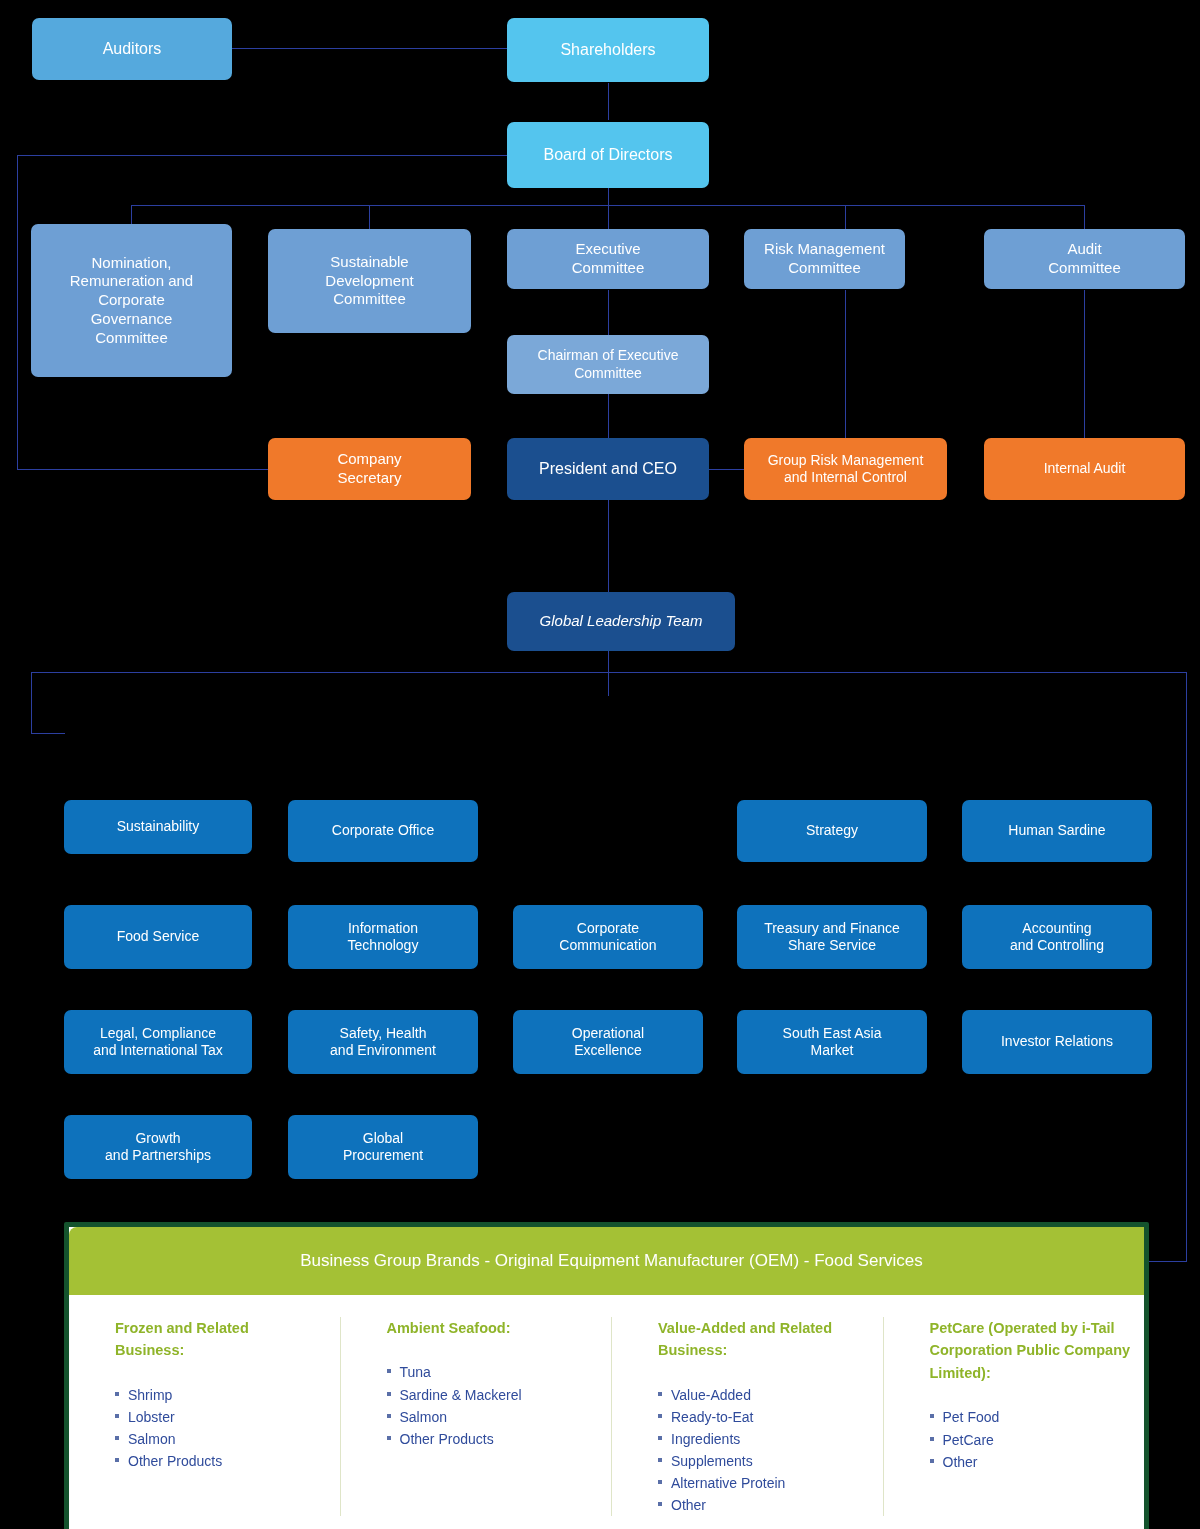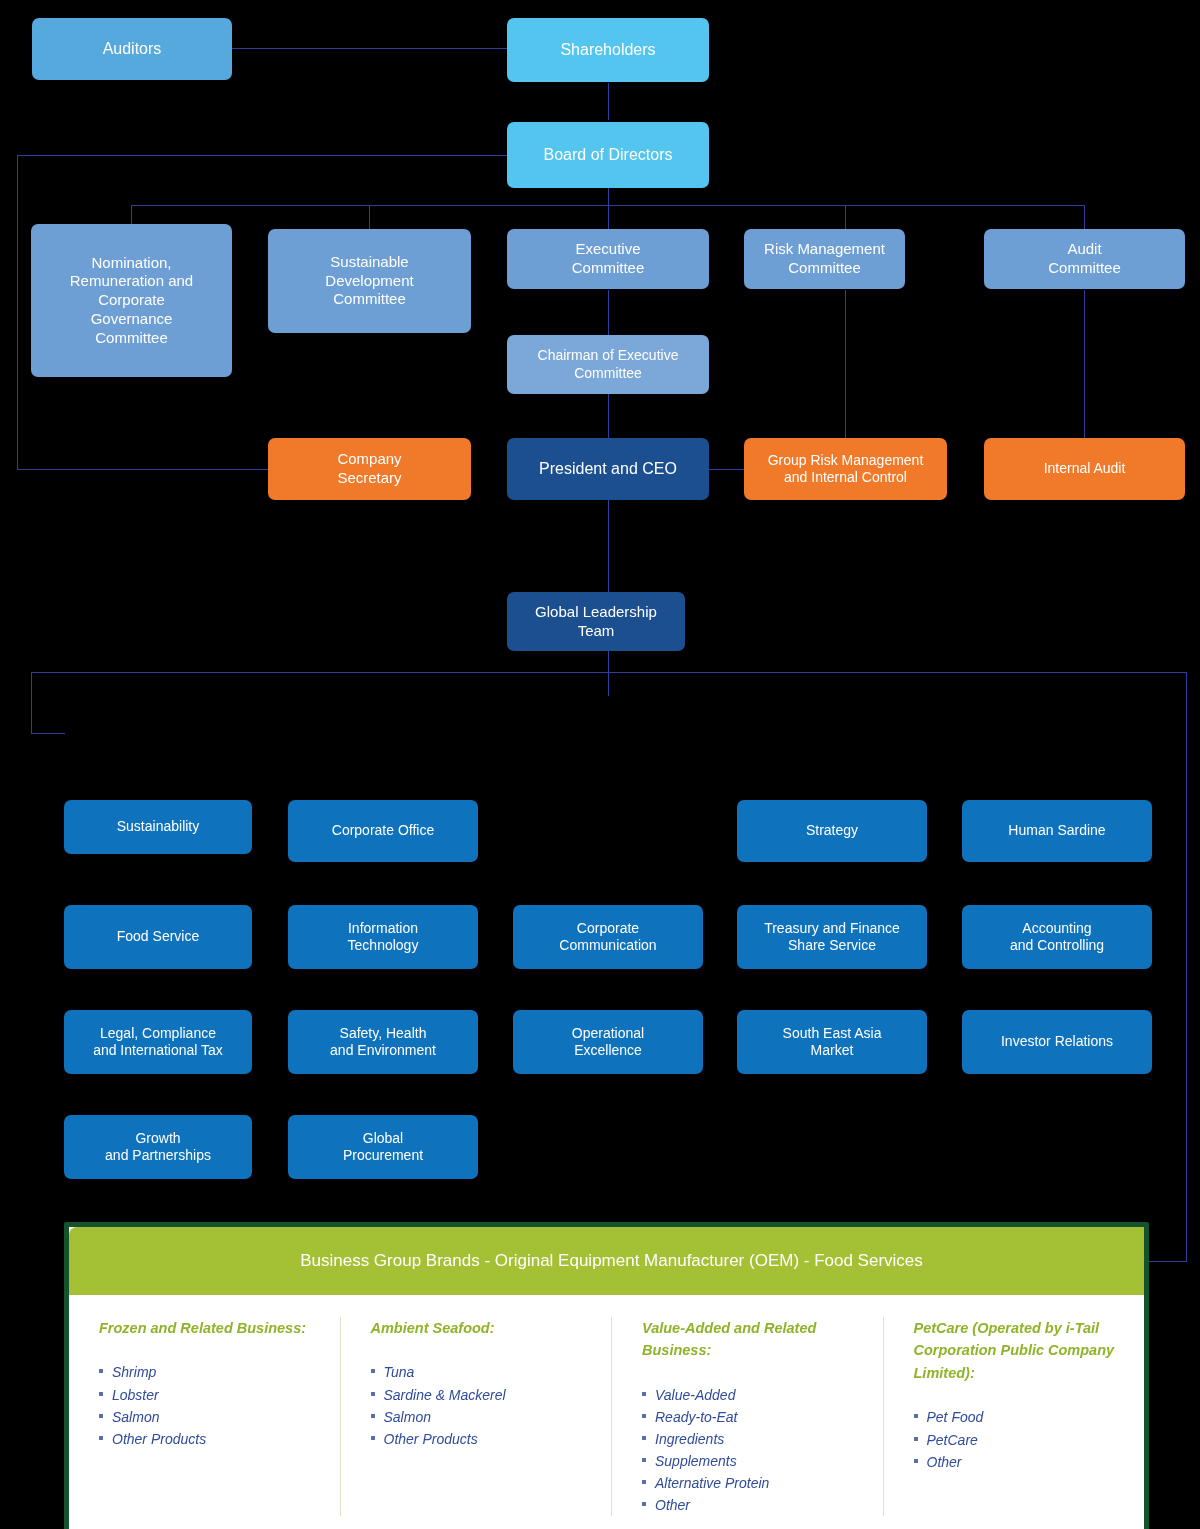--- a/index.html
+++ b/index.html
@@ -43,21 +43,21 @@
   #brandHeader{
     position:absolute;left:0;top:0;width:1085px;height:68px;
     background:#a4c135;border-radius:8px 8px 0 0;
     display:flex;align-items:center;justify-content:center;
     color:#fff;font-size:17px;
   }
   #brandCols{
     position:absolute;left:0;top:68px;width:1085px;height:231px;
     display:flex;box-sizing:border-box;padding:22px 0 10px 0;
   }
-  .bcol{flex:1;box-sizing:border-box;padding:0 18px 0 30px;font-style:italic;}
+  .bcol{flex:1;box-sizing:border-box;padding:0 18px 0 46px;}
   .bcol + .bcol{border-left:1px solid #dfe5c8;}
   .bcol h4{
     margin:0 0 22px 0;color:#8fb429;font-size:14.5px;font-weight:bold;
     line-height:1.55;
   }
   .bcol ul{margin:0;padding:0;list-style:none;}
   .bcol li{
     color:#2f4b9b;font-size:14px;line-height:1.58;position:relative;padding-left:13px;
   }
   .bcol li:before{
@@ -130,21 +130,21 @@
   <div class="node c-peri2" style="left:507px;top:335px;width:202px;height:59px;font-size:14px;">Chairman of Executive
 Committee</div>
 
   <div class="node c-orange" style="left:268px;top:438px;width:203px;height:62px;font-size:15px;">Company
 Secretary</div>
   <div class="node c-navy" style="left:507px;top:438px;width:202px;height:62px;font-size:16px;">President and CEO</div>
   <div class="node c-orange" style="left:744px;top:438px;width:203px;height:62px;font-size:14px;">Group Risk Management
 and Internal Control</div>
   <div class="node c-orange" style="left:984px;top:438px;width:201px;height:62px;font-size:14px;">Internal Audit</div>
 
-  <div class="node c-navy2" style="left:507px;top:592px;width:178px;height:59px;font-size:15px;">Global Leadership Team</div>
+  <div class="node c-navy2" style="left:507px;top:592px;width:228px;height:59px;font-size:15px;font-style:italic;">Global Leadership Team</div>
 
 
   <div class="node c-med" style="left:64px;top:800px;width:188px;height:54px;font-size:14px;">Sustainability</div>
   <div class="node c-med" style="left:288px;top:800px;width:190px;height:62px;font-size:14px;">Corporate Office</div>
   <div class="node c-med" style="left:737px;top:800px;width:190px;height:62px;font-size:14px;">Strategy</div>
   <div class="node c-med" style="left:962px;top:800px;width:190px;height:62px;font-size:14px;">Human Sardine</div>
 
   <div class="node c-med" style="left:64px;top:905px;width:188px;height:64px;font-size:14px;">Food Service</div>
   <div class="node c-med" style="left:288px;top:905px;width:190px;height:64px;font-size:14px;">Information
 Technology</div>

